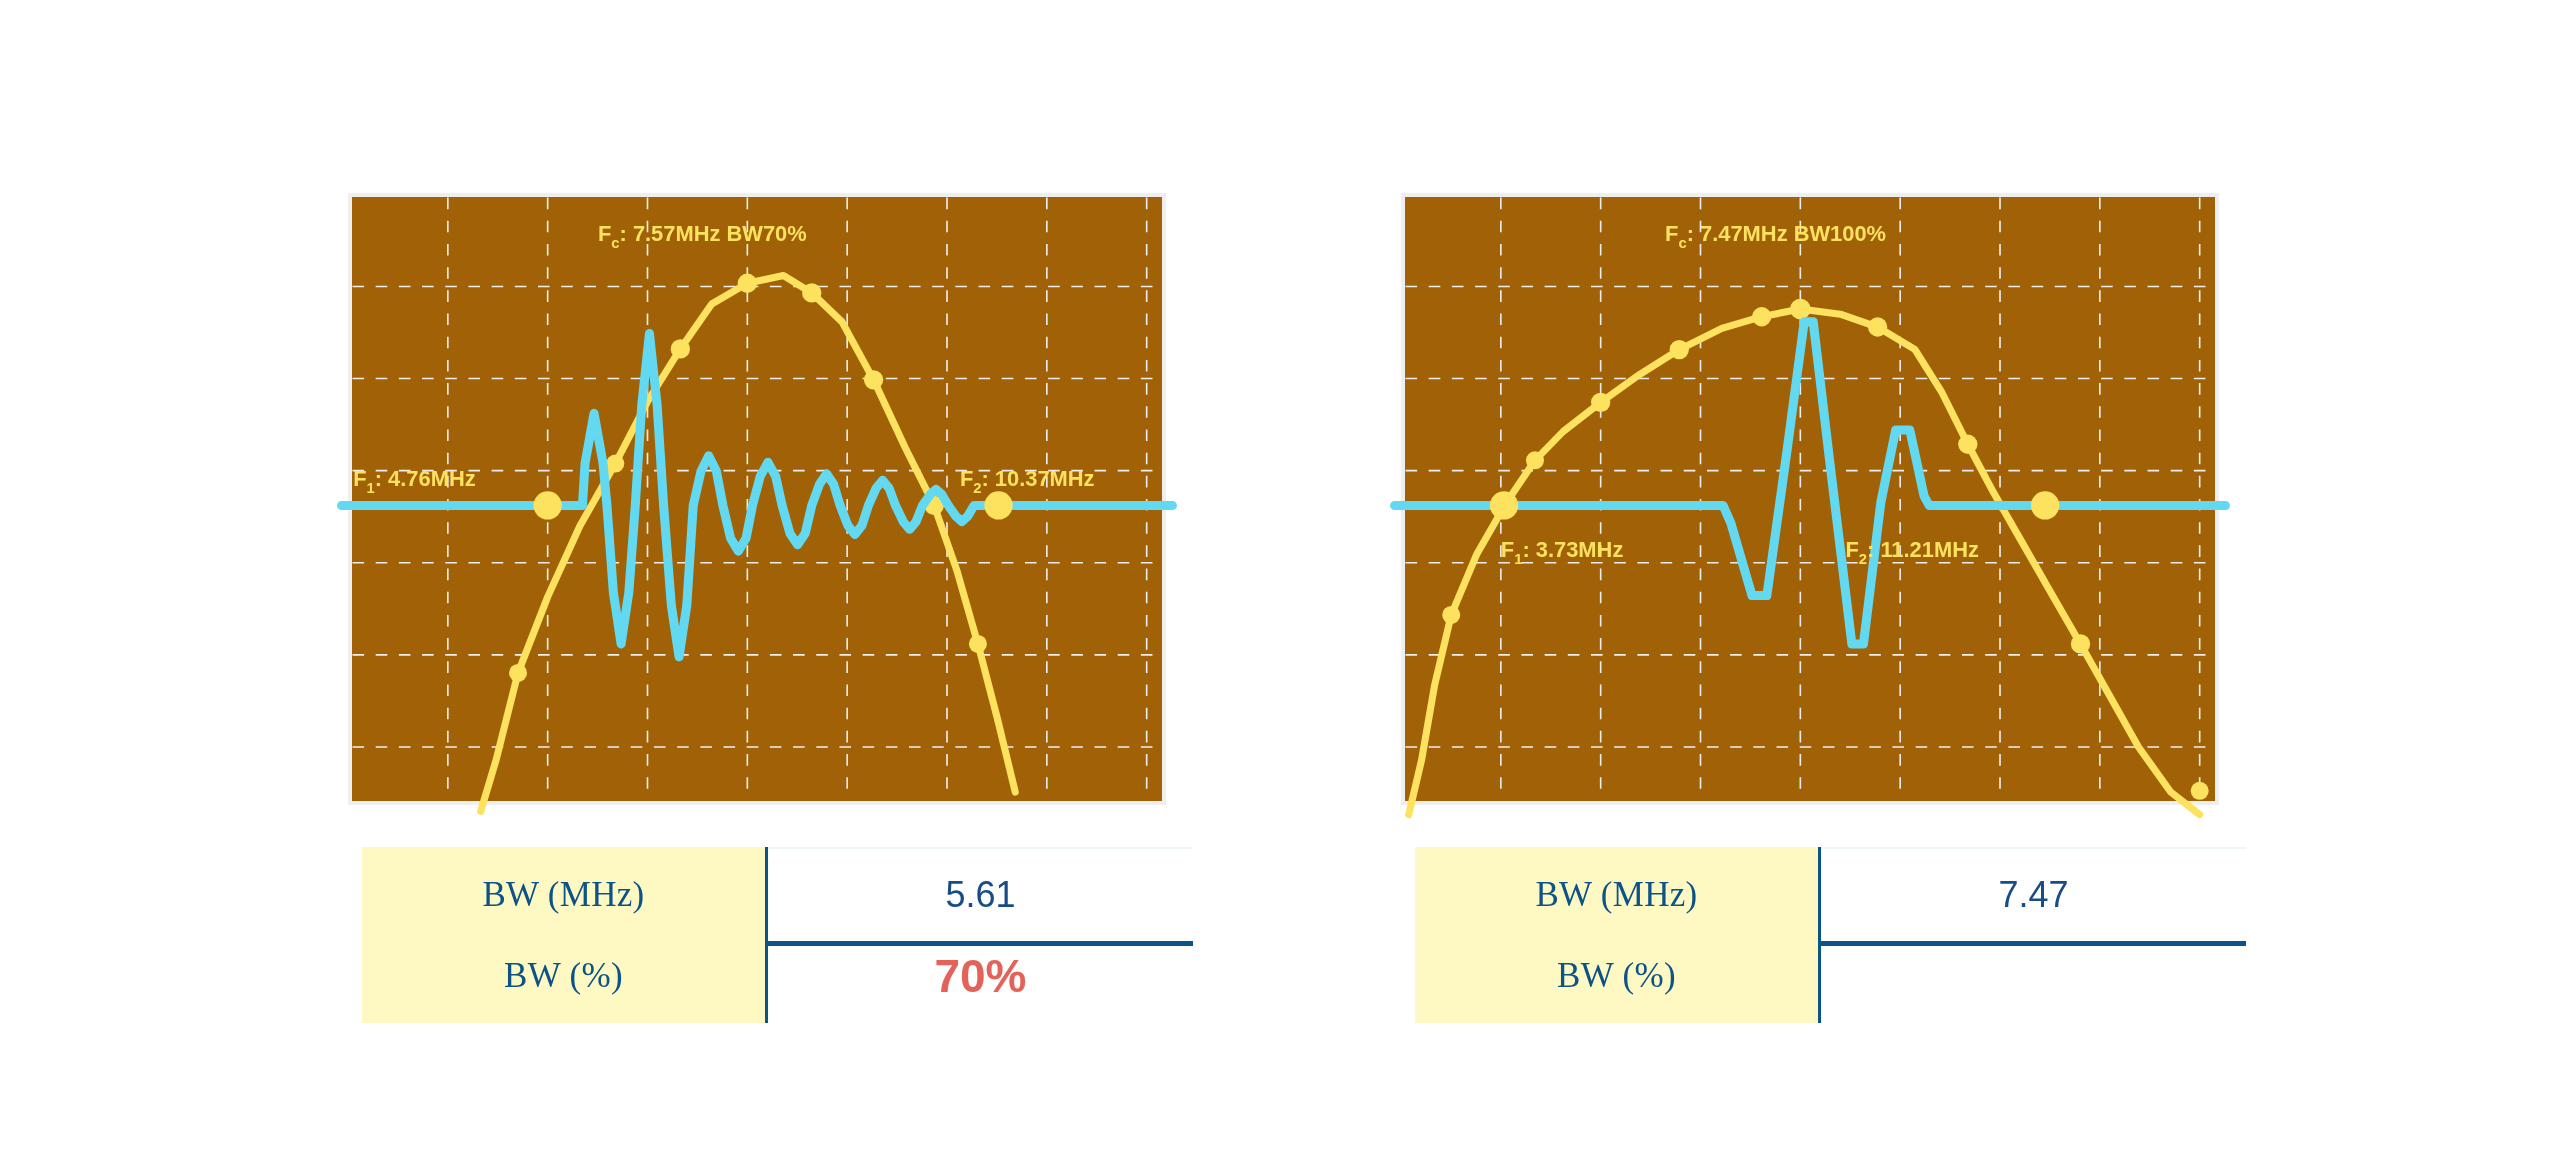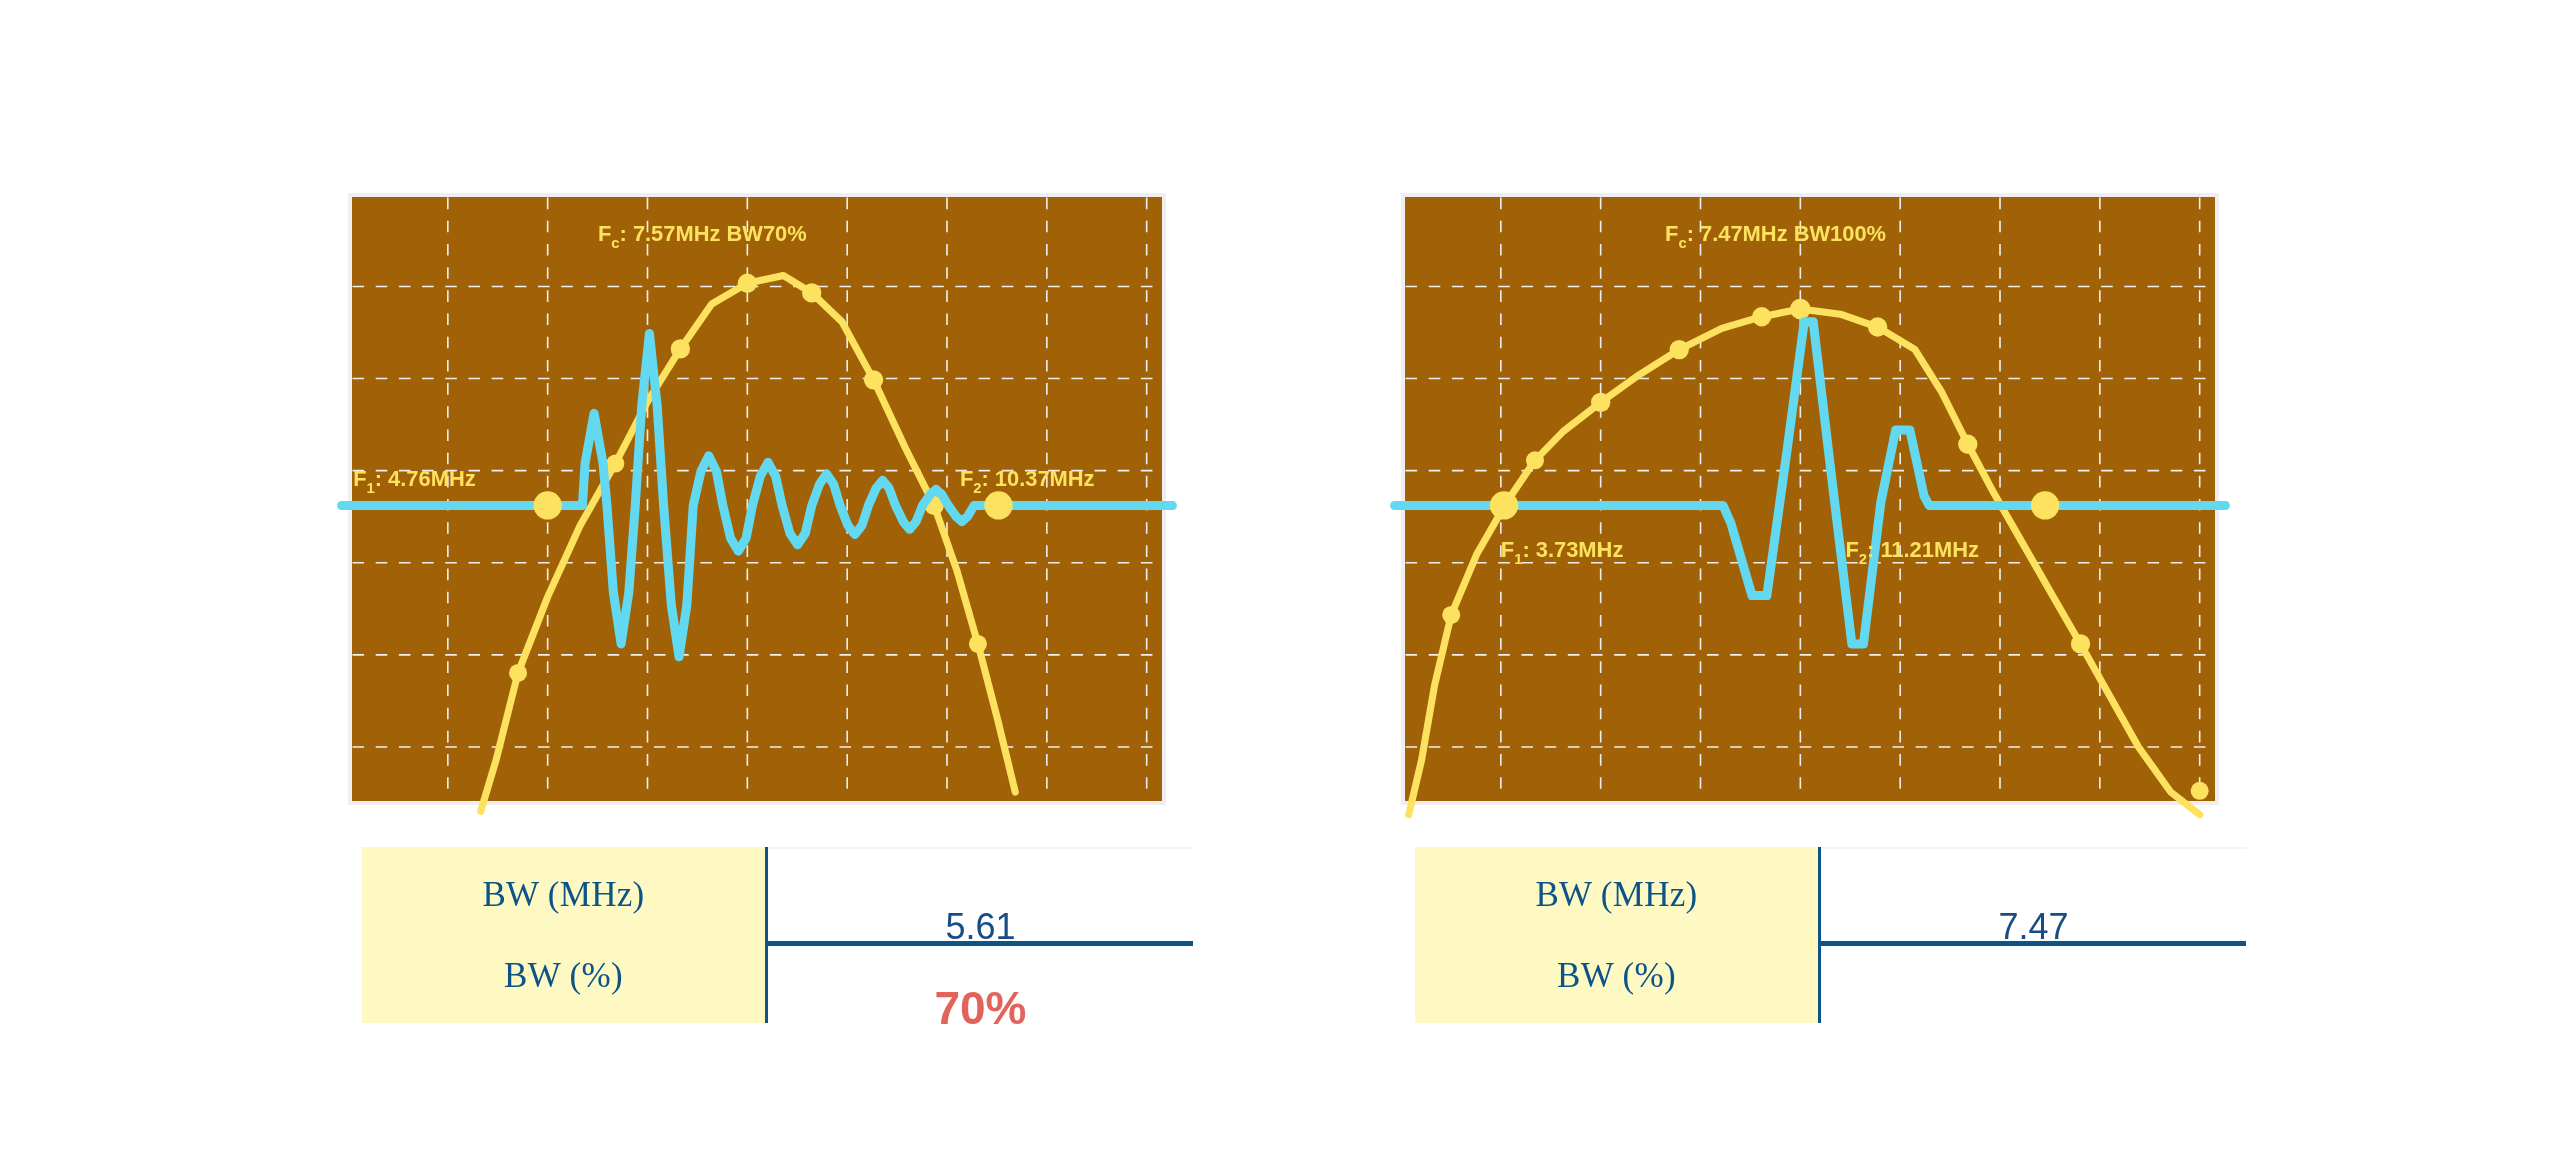--- a/index.html
+++ b/index.html
@@ -84,21 +84,20 @@
   .bw-value {
     position: absolute;
     left: 406px; top: 0;
     width: 425px; height: 95px;
     display: flex;
     align-items: center;
     justify-content: center;
     color: #184C87;
     font-size: 36px;
     font-weight: 400;
-    margin-top: 32px;
   }
   .bw-value.accent {
     color: #E3635B;
     font-size: 46px;
     font-weight: bold;
   }
   .bw-divider-h {
     position: absolute;
     left: 0;
     top: 94px;

